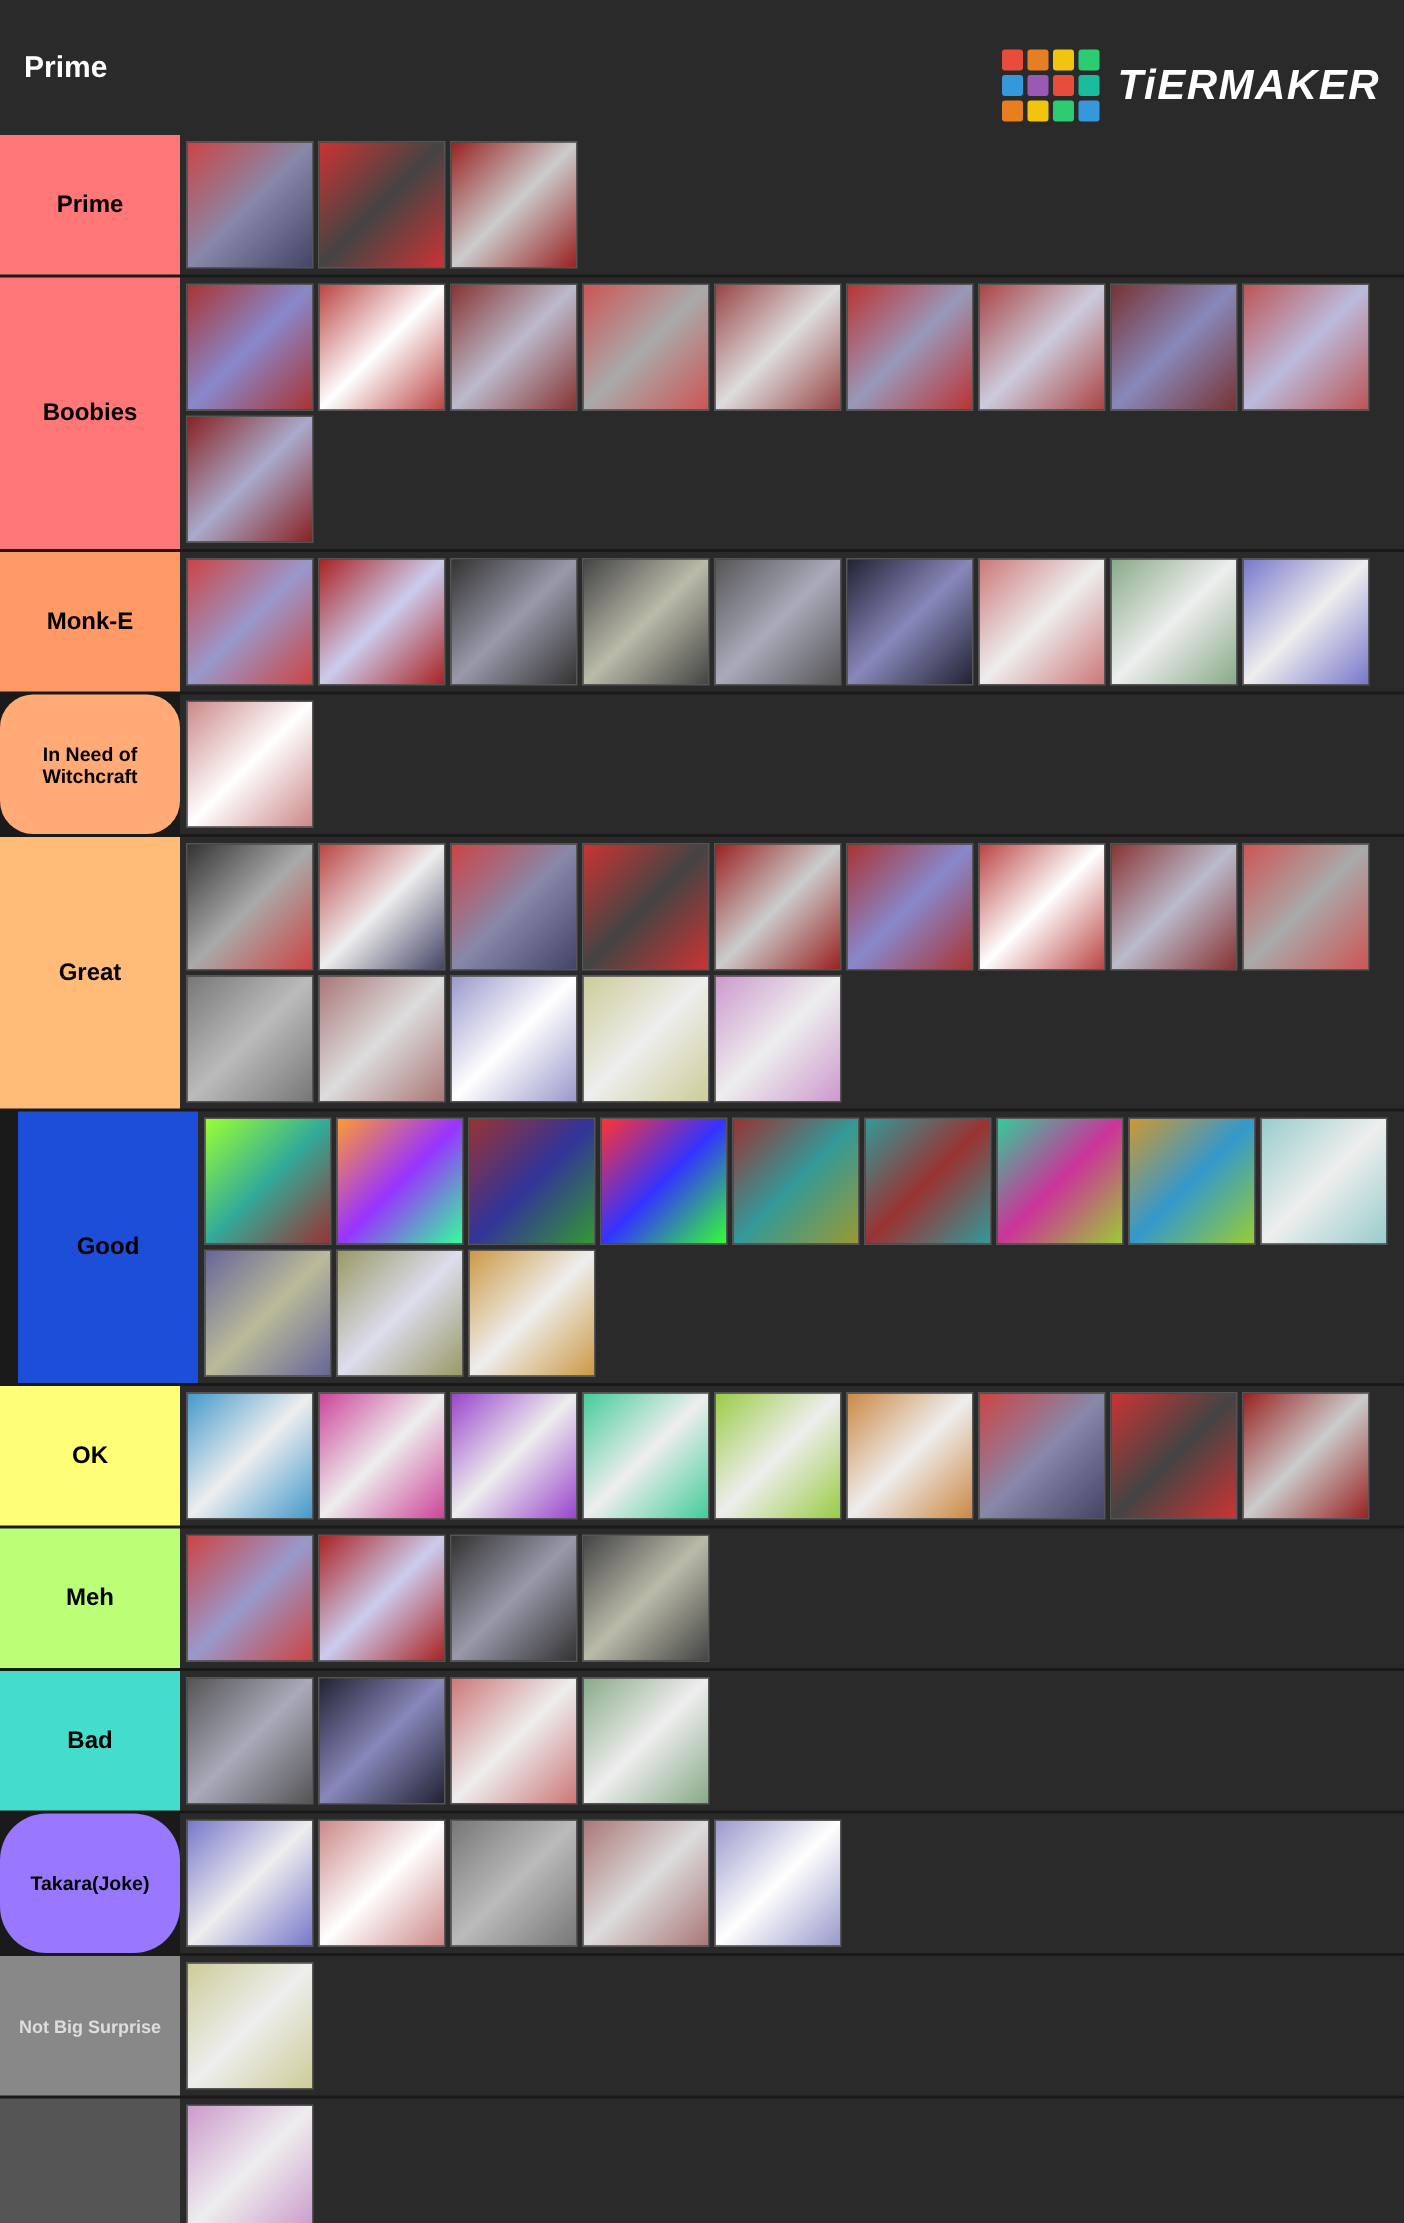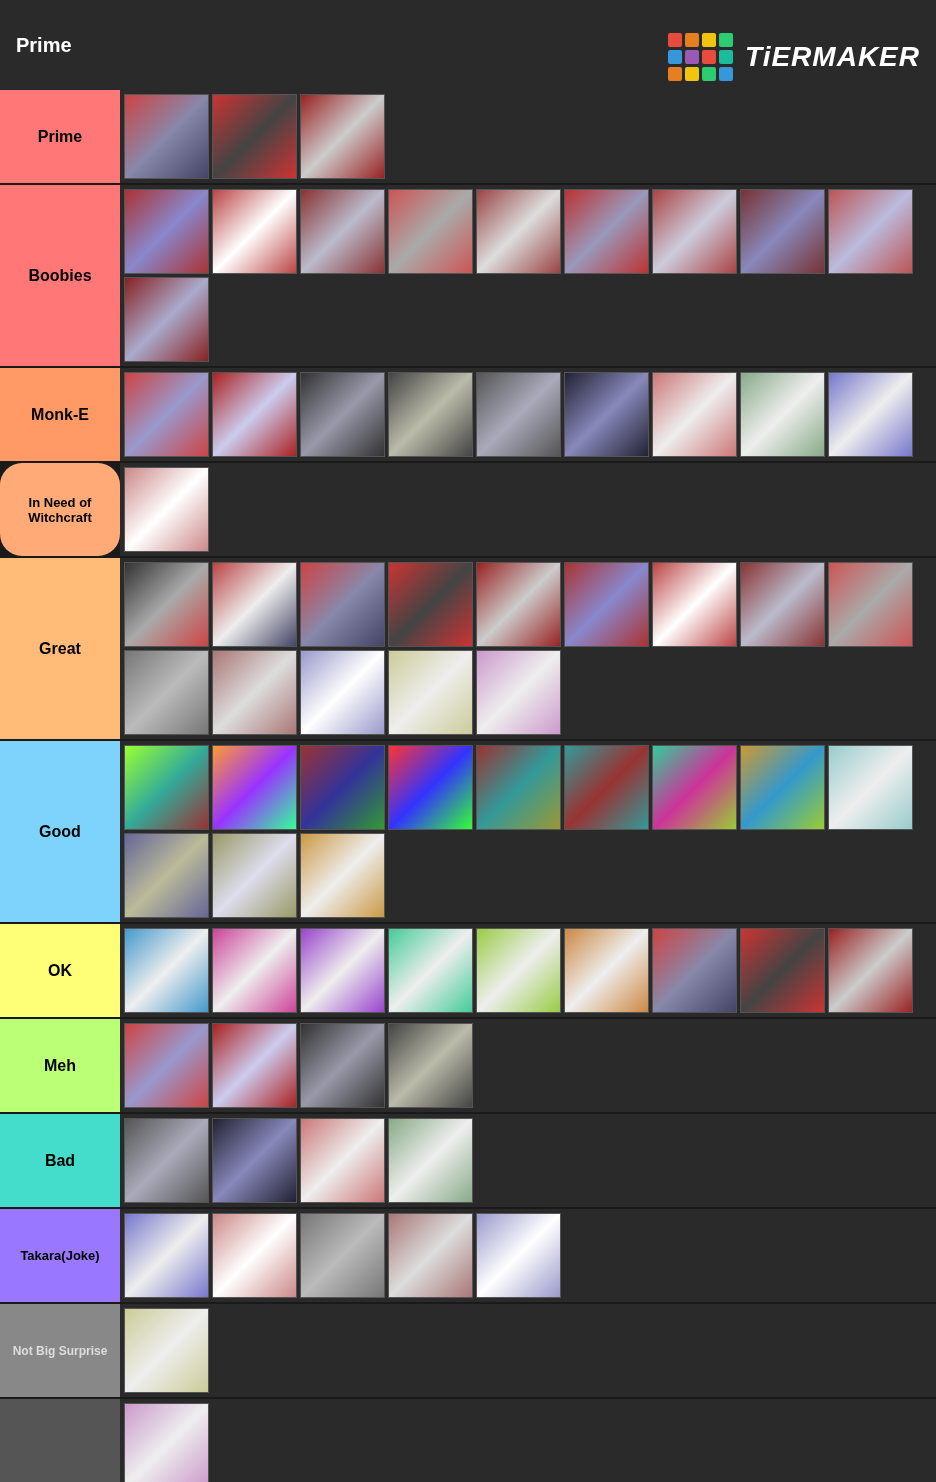--- a/index.html
+++ b/index.html
@@ -77,21 +77,21 @@
       gap: 3px;
       align-content: flex-start;
     }
 
     
     .tier-prime { background-color: #ff7777; }
     .tier-boobies { background-color: #ff7777; }
     .tier-monke { background-color: #ff9966; }
     .tier-witchcraft { background-color: #ffaa77; border-radius: 22px; }
     .tier-great { background-color: #ffbb77; text-align: right; }
-    .tier-good { background-color: #7dd3fc; }
+    .tier-good { background-color: #1d4ed8; margin-left: 12px; }
     .tier-ok { background-color: #ffff77; }
     .tier-meh { background-color: #bbff77; }
     .tier-bad { background-color: #44ddcc; }
     .tier-takara { background-color: #9977ff; }
     .tier-notbig { background-color: #888888; }
     .tier-unlabeled { background-color: #555555; }
 
     
     .img-block {
       width: 85px;
@@ -289,21 +289,21 @@
     <div class="tier-label tier-bad">Bad</div>
     <div class="tier-content">
       <div class="img-block c18"></div>
       <div class="img-block c19"></div>
       <div class="img-block c20"></div>
       <div class="img-block c21"></div>
     </div>
   </div>
 
   <div class="tier-row">
-    <div class="tier-label tier-takara" style="font-size:13px;">Takara(Joke)</div>
+    <div class="tier-label tier-takara" style="font-size:13px;border-radius:31px;">Takara(Joke)</div>
     <div class="tier-content">
       <div class="img-block c22"></div>
       <div class="img-block c23"></div>
       <div class="img-block c24"></div>
       <div class="img-block c25"></div>
       <div class="img-block c26"></div>
     </div>
   </div>
 
   <div class="tier-row">

